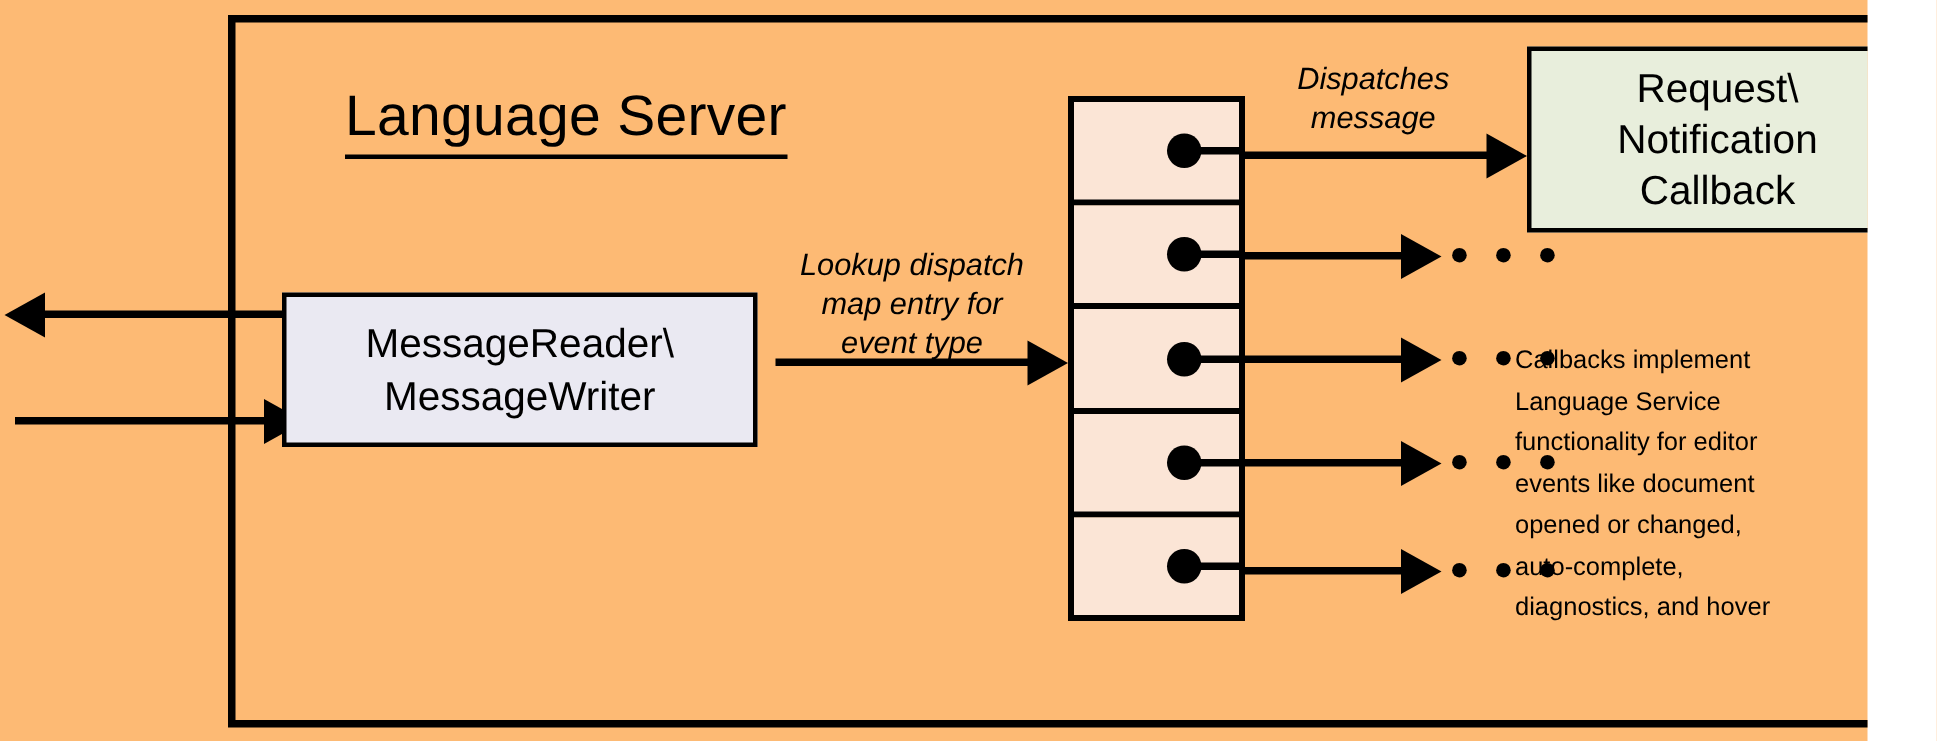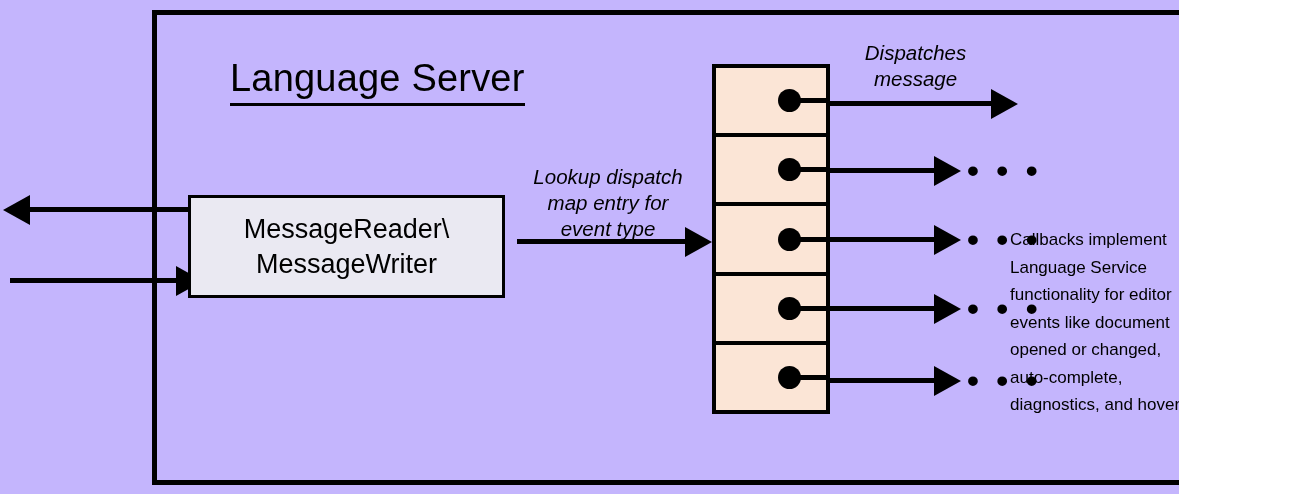--- a/index.html
+++ b/index.html
@@ -6,25 +6,24 @@
     margin: 0;
     padding: 0;
     background: #ffffff;
   }
   body {
     font-family: "Liberation Sans", "DejaVu Sans", sans-serif;
     color: #000000;
   }
   #canvas {
     position: relative;
-    width: 1143px;
+    width: 1245px;
     height: 494px;
-    background: #c4b5fd;
+    background: #fdba74;
     overflow: hidden;
-    padding-left: 36px;
   }
 
   
   .server-frame {
     position: absolute;
     left: 152px;
     top: 10px;
     width: 1131px;
     height: 475px;
     border: 5px solid #000000;
@@ -263,20 +262,25 @@
   <div class="ellipsis" style="left:967px; top:229px;">• • •</div>
 
   <div class="hline" style="left:828px; top:306px; width:110px;"></div>
   <div class="arrow-right" style="left:934px; top:293.5px;"></div>
   <div class="ellipsis" style="left:967px; top:298px;">• • •</div>
 
   <div class="hline" style="left:828px; top:378px; width:110px;"></div>
   <div class="arrow-right" style="left:934px; top:365.5px;"></div>
   <div class="ellipsis" style="left:967px; top:370px;">• • •</div>
 
+  <div class="box callback-box">
+    <span style="white-space:pre-line;">Request\
+Notification
+Callback</span>
+  </div>
   <div class="caption callback-caption">Callbacks implement
 Language Service
 functionality for editor
 events like document
 opened or changed,
 auto-complete,
 diagnostics, and hover</div>
 
 </div>
 

